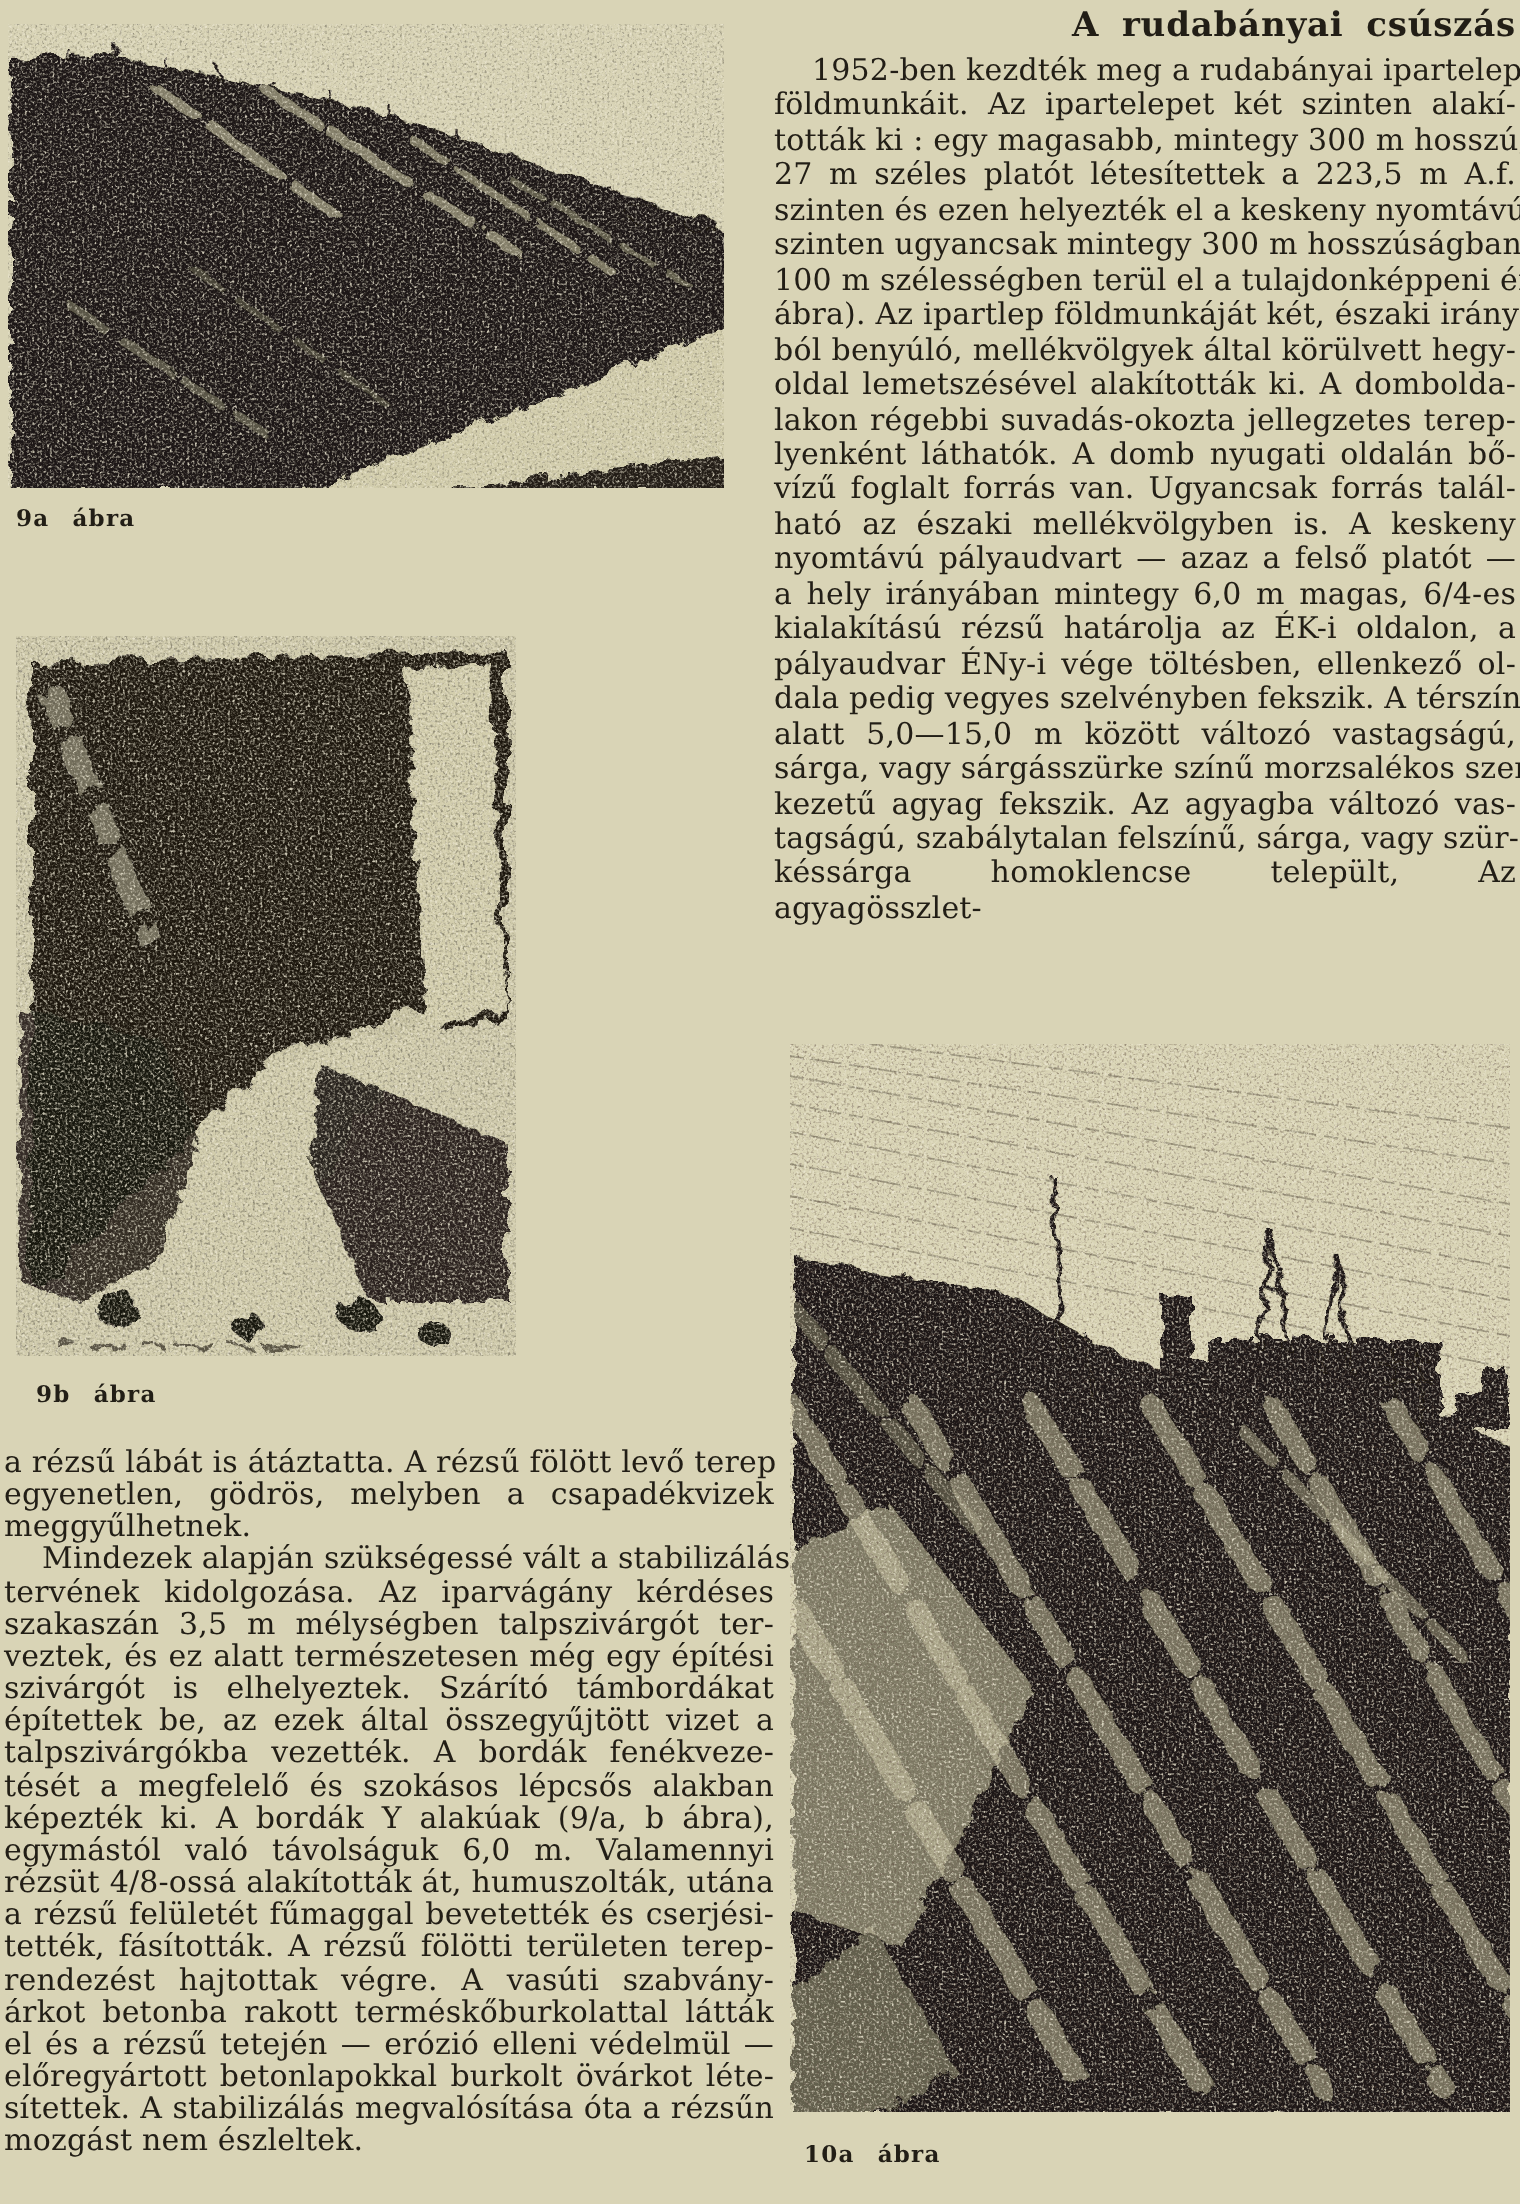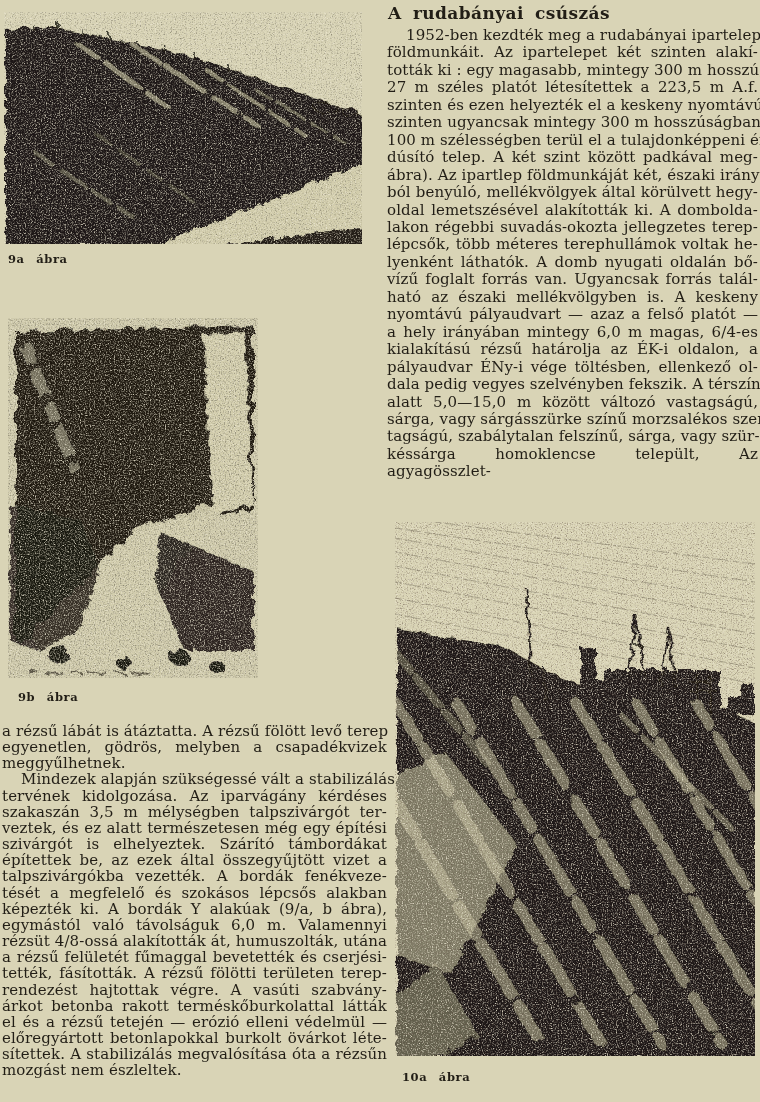--- a/index.html
+++ b/index.html
@@ -23,21 +23,21 @@
     text-align:justify;
     text-align-last:justify;
     white-space:nowrap;
     letter-spacing:0.1px;
   }
   .tline.last{text-align-last:left;white-space:normal;}
   .tline.indent{text-indent:19px;}
   #left-text{left:2px;top:723px;width:385px;font-size:15px;line-height:16.15px;}
   #right-text{left:387px;top:27px;width:371px;font-size:15px;line-height:17.45px;}
   #article-heading{
-    left:388px;top:3px;width:370px;text-align:left;
+    left:388px;top:3px;width:370px;text-align:right;
     font-size:17px;font-weight:bold;word-spacing:5px;letter-spacing:0.4px;
   }
   .fig-caption{
     position:absolute;font-size:11.5px;font-weight:bold;
     letter-spacing:0.6px;word-spacing:7px;
   }
   #cap9a{left:8px;top:252px;}
   #cap9b{left:18px;top:690px;}
   #cap10a{left:402px;top:1070px;}
   
@@ -162,36 +162,35 @@
 
 <div id="right-text" class="textblock">
     <div class="para">
       <div class="tline indent">1952-ben kezdték meg a rudabányai ipartelep</div>
       <div class="tline">földmunkáit. Az ipartelepet két szinten alakí-</div>
       <div class="tline">tották ki : egy magasabb, mintegy 300 m hosszú,</div>
       <div class="tline">27 m széles platót létesítettek a 223,5 m A.f.</div>
       <div class="tline">szinten és ezen helyezték el a keskeny nyomtávú</div>
       <div class="tline">szinten ugyancsak mintegy 300 m hosszúságban,</div>
       <div class="tline">100 m szélességben terül el a tulajdonképpeni érc-</div>
-      <div class="tline">dúsító telep. A két szint között padkával meg-</div>
       <div class="tline">ábra). Az ipartlep földmunkáját két, északi irány-</div>
       <div class="tline">ból benyúló, mellékvölgyek által körülvett hegy-</div>
       <div class="tline">oldal lemetszésével alakították ki. A dombolda-</div>
       <div class="tline">lakon régebbi suvadás-okozta jellegzetes terep-</div>
-      <div class="tline">lépcsők, több méteres terephullámok voltak he-</div>
       <div class="tline">lyenként láthatók. A domb nyugati oldalán bő-</div>
       <div class="tline">vízű foglalt forrás van. Ugyancsak forrás talál-</div>
       <div class="tline">ható az északi mellékvölgyben is. A keskeny</div>
       <div class="tline">nyomtávú pályaudvart — azaz a felső platót —</div>
       <div class="tline">a hely irányában mintegy 6,0 m magas, 6/4-es</div>
       <div class="tline">kialakítású rézsű határolja az ÉK-i oldalon, a</div>
       <div class="tline">pályaudvar ÉNy-i vége töltésben, ellenkező ol-</div>
       <div class="tline">dala pedig vegyes szelvényben fekszik. A térszín</div>
       <div class="tline">alatt 5,0—15,0 m között változó vastagságú,</div>
       <div class="tline">sárga, vagy sárgásszürke színű morzsalékos szer-</div>
+      <div class="tline">kezetű agyag fekszik. Az agyagba változó vas-</div>
       <div class="tline">tagságú, szabálytalan felszínű, sárga, vagy szür-</div>
       <div class="tline last">késsárga homoklencse települt, Az agyagösszlet-</div>
     </div>
   </div>
 
 <svg id="fig10a" class="photo" width="360" height="534" viewBox="0 0 360 534" xmlns="http://www.w3.org/2000/svg">
   <defs>
     <filter id="rough10" x="-10%" y="-10%" width="120%" height="120%">
       <feTurbulence type="turbulence" baseFrequency="0.06" numOctaves="3" seed="13" result="t"></feTurbulence>
       <feDisplacementMap in="SourceGraphic" in2="t" scale="8"></feDisplacementMap>

